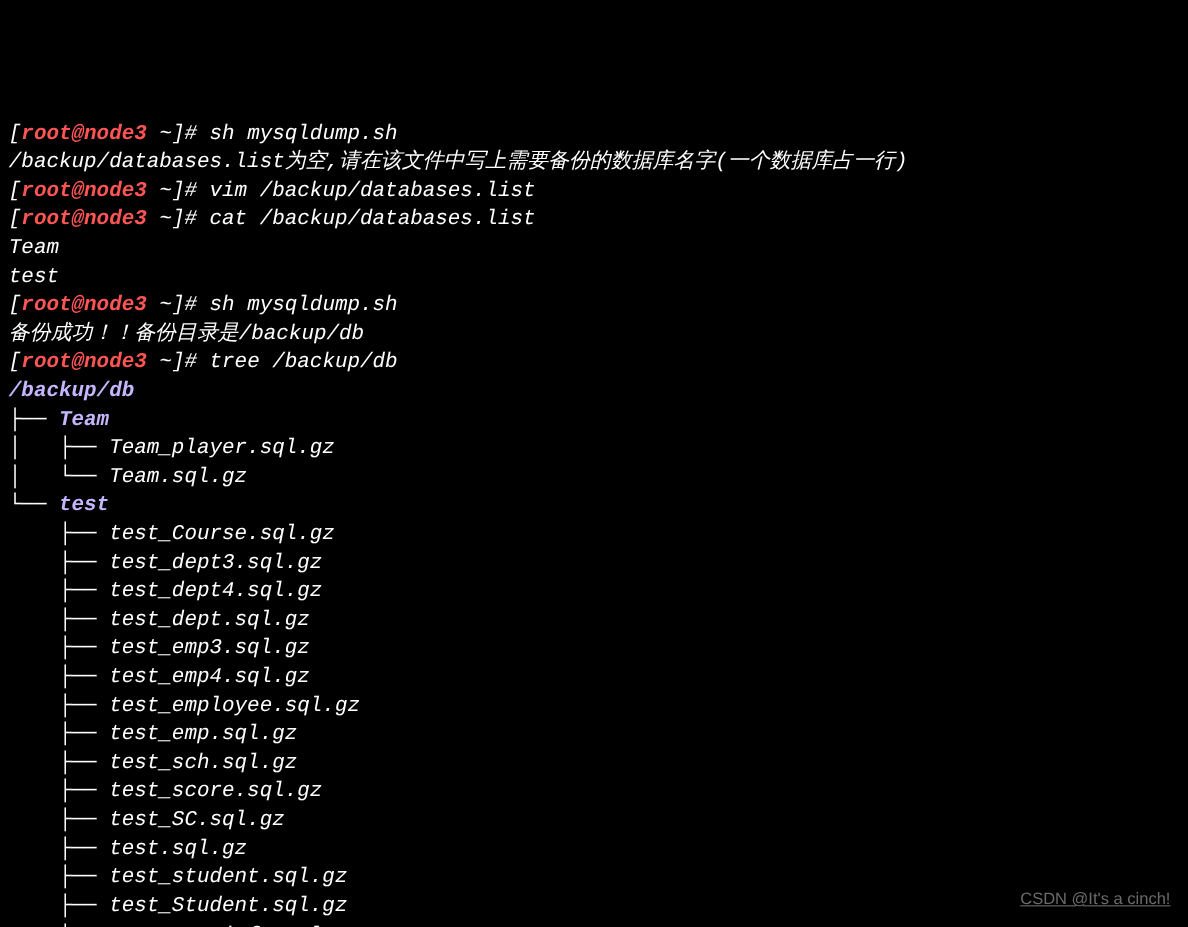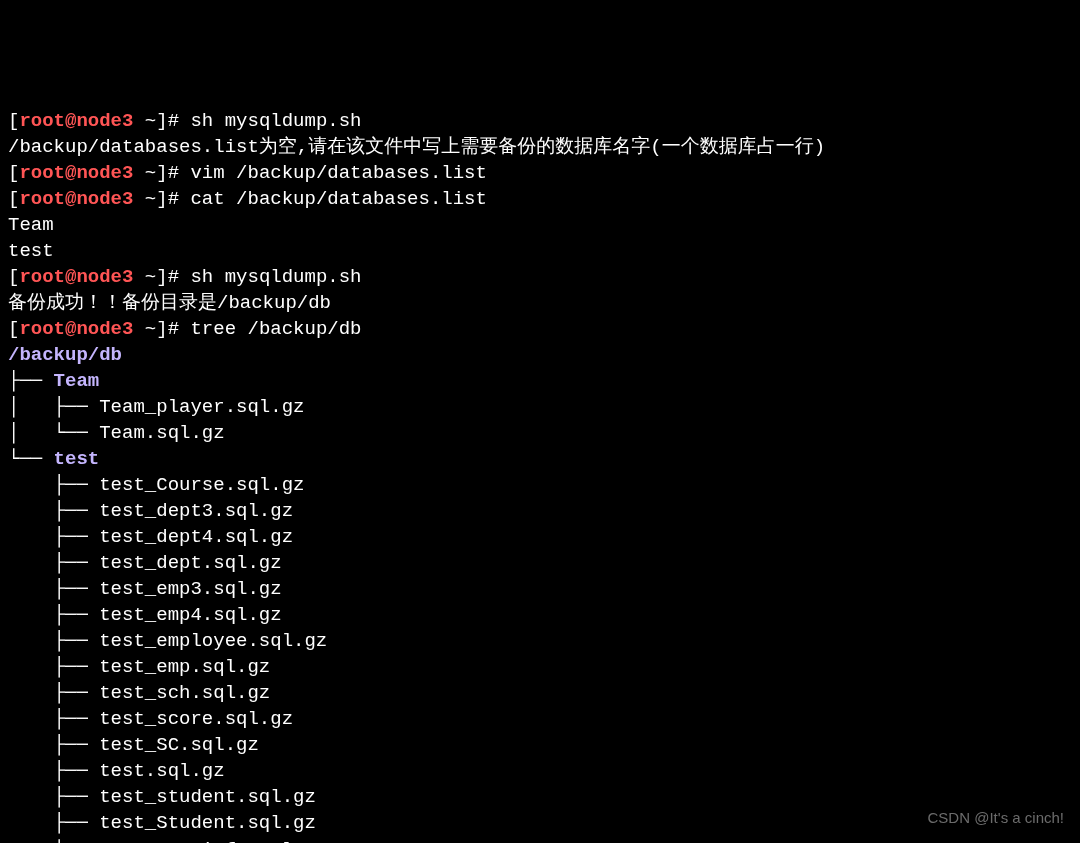--- a/index.html
+++ b/index.html
@@ -15,37 +15,39 @@
       line-height: 1.37;
       width: 1080px;
       height: 843px;
       padding: 4px 8px;
       position: relative;
       white-space: pre;
       overflow: hidden;
     }
     .line {
       display: block;
+      font-style: italic;
     }
     .red-bright {
       color: #ff5555;
       font-weight: bold;
     }
     .blue-bright {
       color: #c4b5fd;
       font-weight: bold;
     }
     .watermark {
       position: absolute;
       bottom: 14px;
       right: 16px;
       color: #999;
       font-family: Arial, sans-serif;
       font-size: 15px;
       opacity: 0.7;
+      text-decoration: underline;
     }
   </style>
 </head>
 <body>
 
 
 
 <div><span class="line"><span>[</span><span class="red-bright">root@node3</span><span> ~</span><span>]# </span><span>sh mysqldump.sh</span></span><span class="line">/backup/databases.list为空,请在该文件中写上需要备份的数据库名字(一个数据库占一行)</span><span class="line"><span>[</span><span class="red-bright">root@node3</span><span> ~</span><span>]# </span><span>vim /backup/databases.list</span></span><span class="line"><span>[</span><span class="red-bright">root@node3</span><span> ~</span><span>]# </span><span>cat /backup/databases.list</span></span><span class="line">Team</span><span class="line">test</span><span class="line"><span>[</span><span class="red-bright">root@node3</span><span> ~</span><span>]# </span><span>sh mysqldump.sh</span></span><span class="line">备份成功！！备份目录是/backup/db</span><span class="line"><span>[</span><span class="red-bright">root@node3</span><span> ~</span><span>]# </span><span>tree /backup/db</span></span><span class="line blue-bright">/backup/db</span><span class="line"><span>├── </span><span class="blue-bright">Team</span></span><span class="line">│   ├── Team_player.sql.gz</span><span class="line">│   └── Team.sql.gz</span><span class="line"><span>└── </span><span class="blue-bright">test</span></span><span class="line">    ├── test_Course.sql.gz</span><span class="line">    ├── test_dept3.sql.gz</span><span class="line">    ├── test_dept4.sql.gz</span><span class="line">    ├── test_dept.sql.gz</span><span class="line">    ├── test_emp3.sql.gz</span><span class="line">    ├── test_emp4.sql.gz</span><span class="line">    ├── test_employee.sql.gz</span><span class="line">    ├── test_emp.sql.gz</span><span class="line">    ├── test_sch.sql.gz</span><span class="line">    ├── test_score.sql.gz</span><span class="line">    ├── test_SC.sql.gz</span><span class="line">    ├── test.sql.gz</span><span class="line">    ├── test_student.sql.gz</span><span class="line">    ├── test_Student.sql.gz</span><span class="line">    └── test_stu_info.sql.gz</span><span class="line"></span></div>
 
 <div class="watermark">CSDN @It's a cinch!</div>

